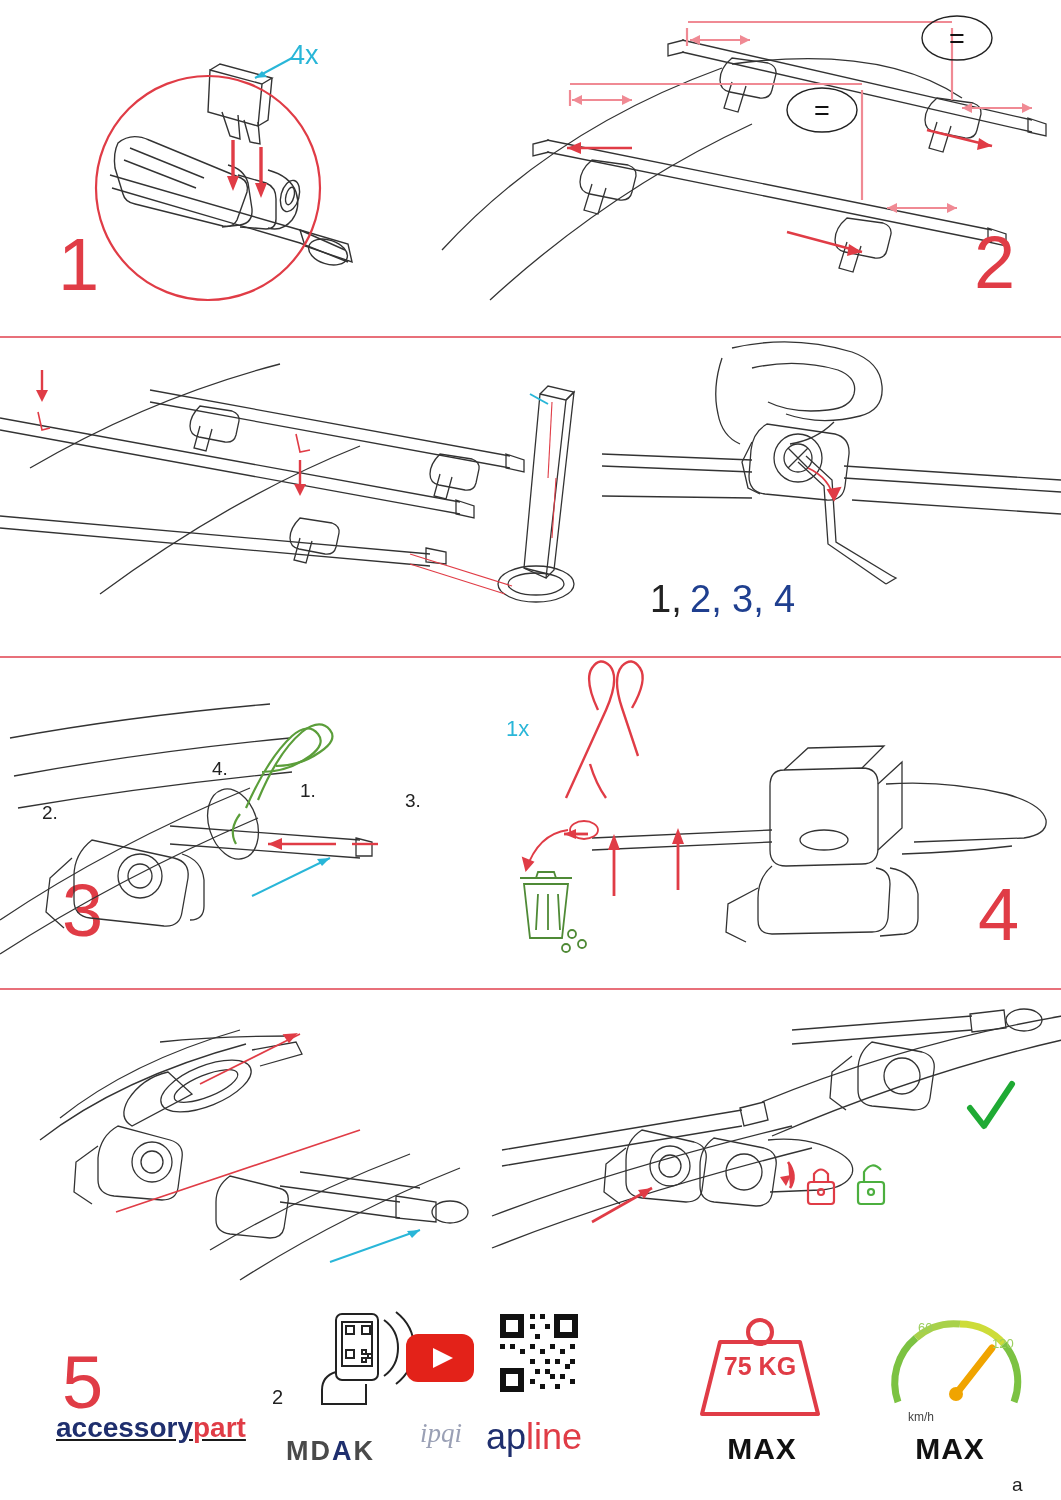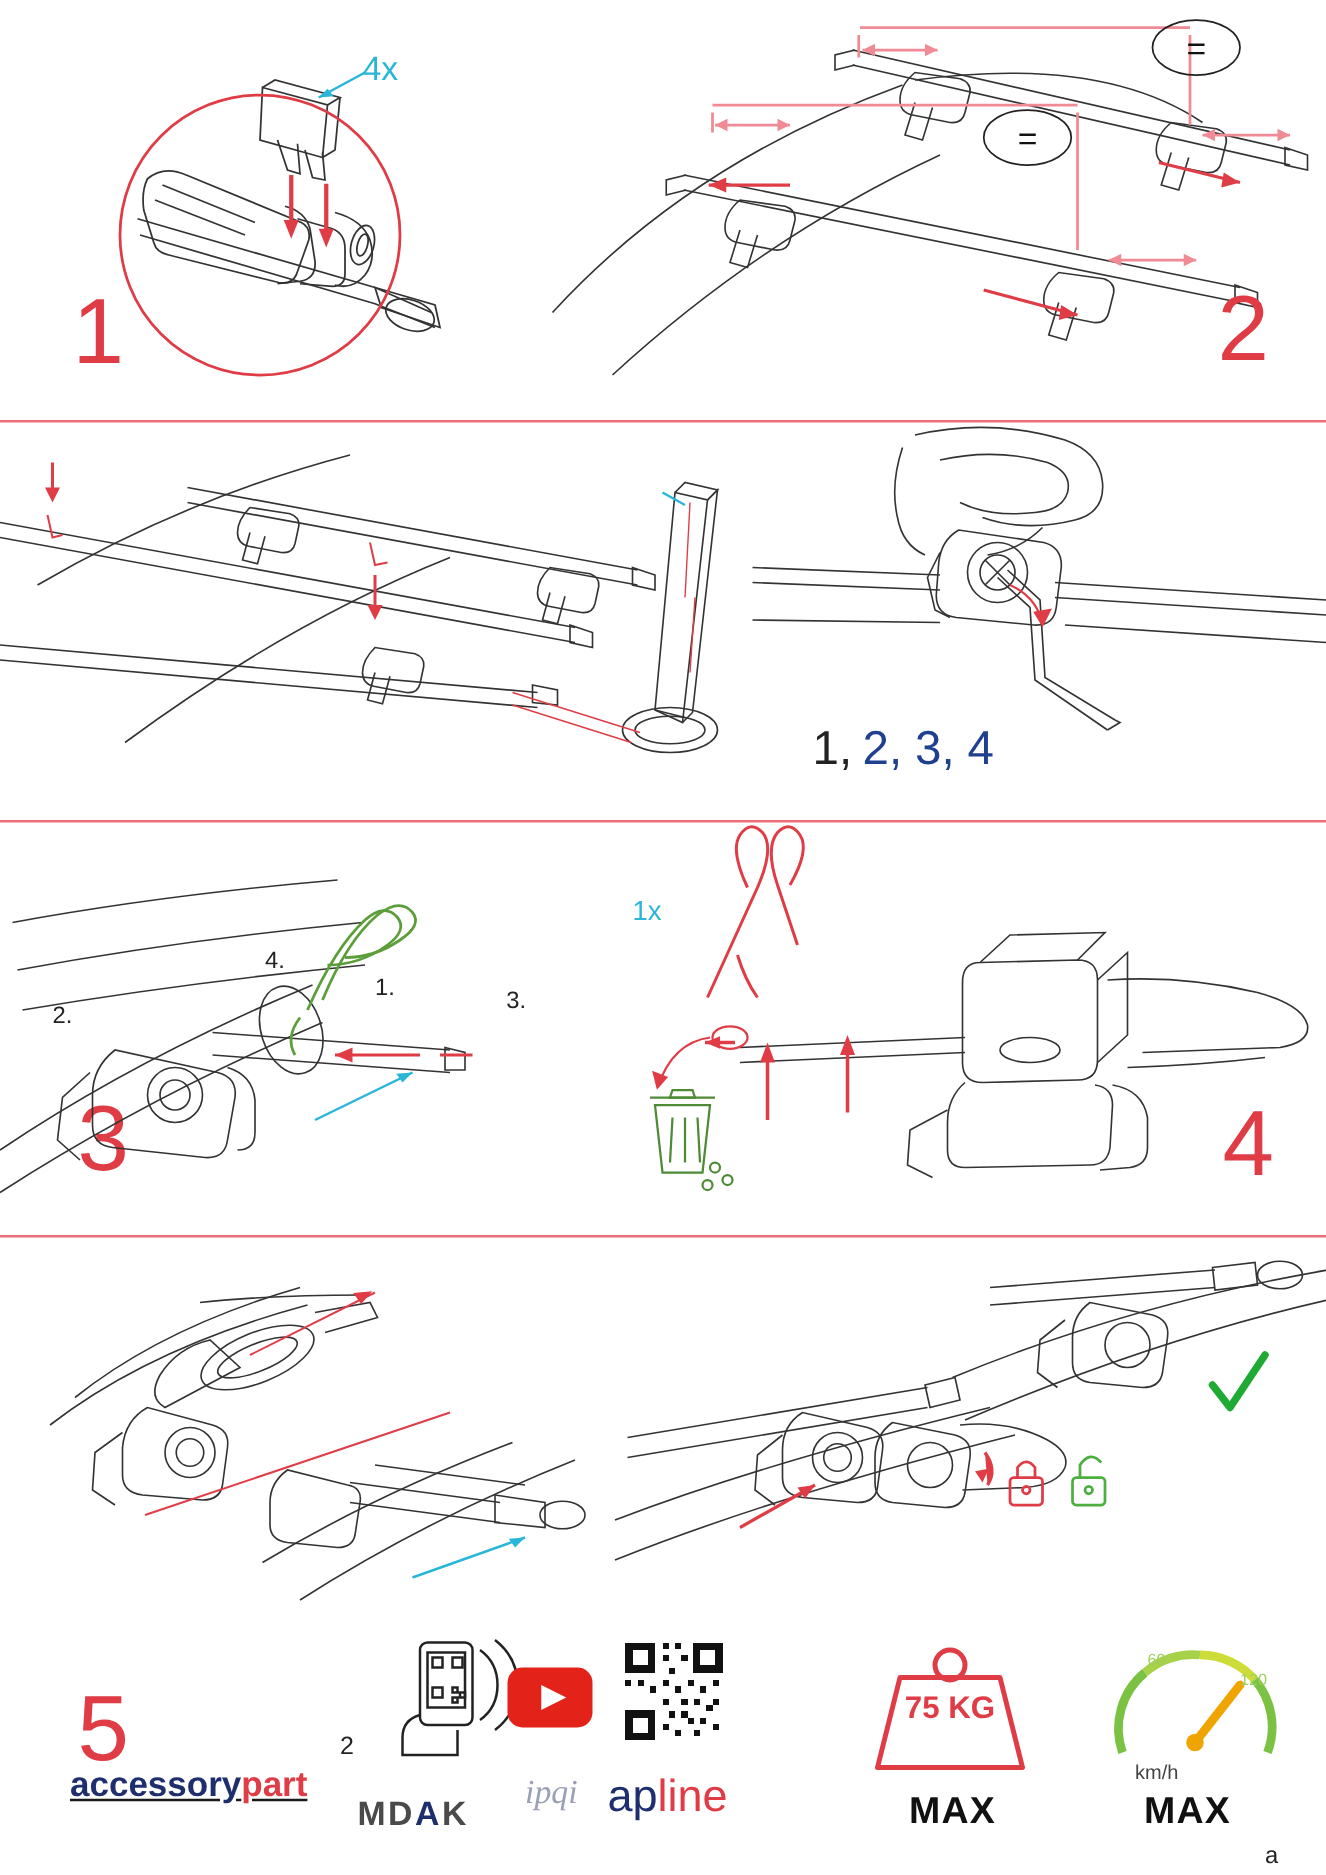--- a/index.html
+++ b/index.html
@@ -40,21 +40,21 @@
   .brandsub .b{color:#e03c46;}
   .mdak{position:absolute;left:286px;top:144px;font-size:27px;font-weight:700;color:#4a4a4a;letter-spacing:2px;}
   .mdak .k{color:#1f2f6e;}
   .ipqi{position:absolute;left:420px;top:126px;font-size:27px;color:#9aa0b5;font-style:italic;font-family:"Liberation Serif",serif;}
   .apline{position:absolute;left:486px;top:124px;font-size:36px;font-weight:400;color:#1f2f6e;}
   .apline .l{color:#e03c46;}
 
   .weightlabel{position:absolute;left:702px;top:60px;width:116px;text-align:center;font-size:25px;font-weight:700;color:#e03c46;}
   .maxw{position:absolute;left:694px;top:140px;width:136px;text-align:center;font-size:30px;font-weight:700;color:#111;letter-spacing:1px;}
   .maxs{position:absolute;left:880px;top:140px;width:140px;text-align:center;font-size:30px;font-weight:700;color:#111;letter-spacing:1px;}
-  .kmh{position:absolute;left:908px;top:118px;font-size:16px;color:#444;}
+  .kmh{position:absolute;left:908px;top:118px;font-size:12px;color:#444;}
   .sp60{position:absolute;left:900px;top:28px;font-size:13px;color:#9ccf5e;margin-left:18px;}
   .sp120{position:absolute;left:992px;top:44px;font-size:13px;color:#9ccf5e;}
 </style>
 </head>
 <body>
 
 <div class="sheet">
 
   <div class="sep s1"></div>
   <div class="sep s2"></div>

